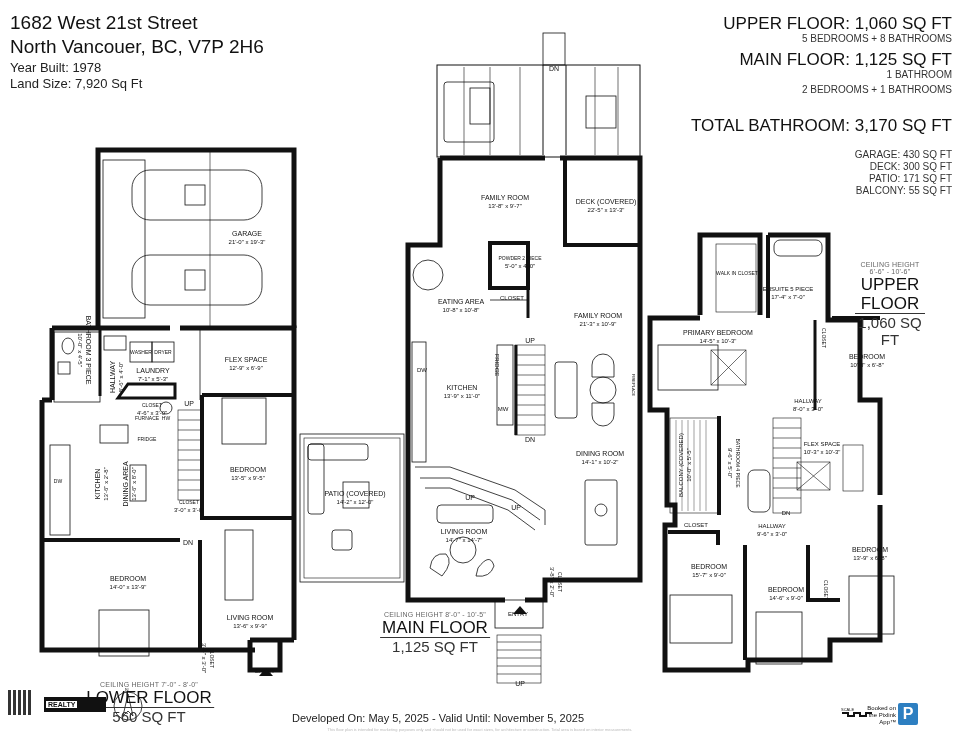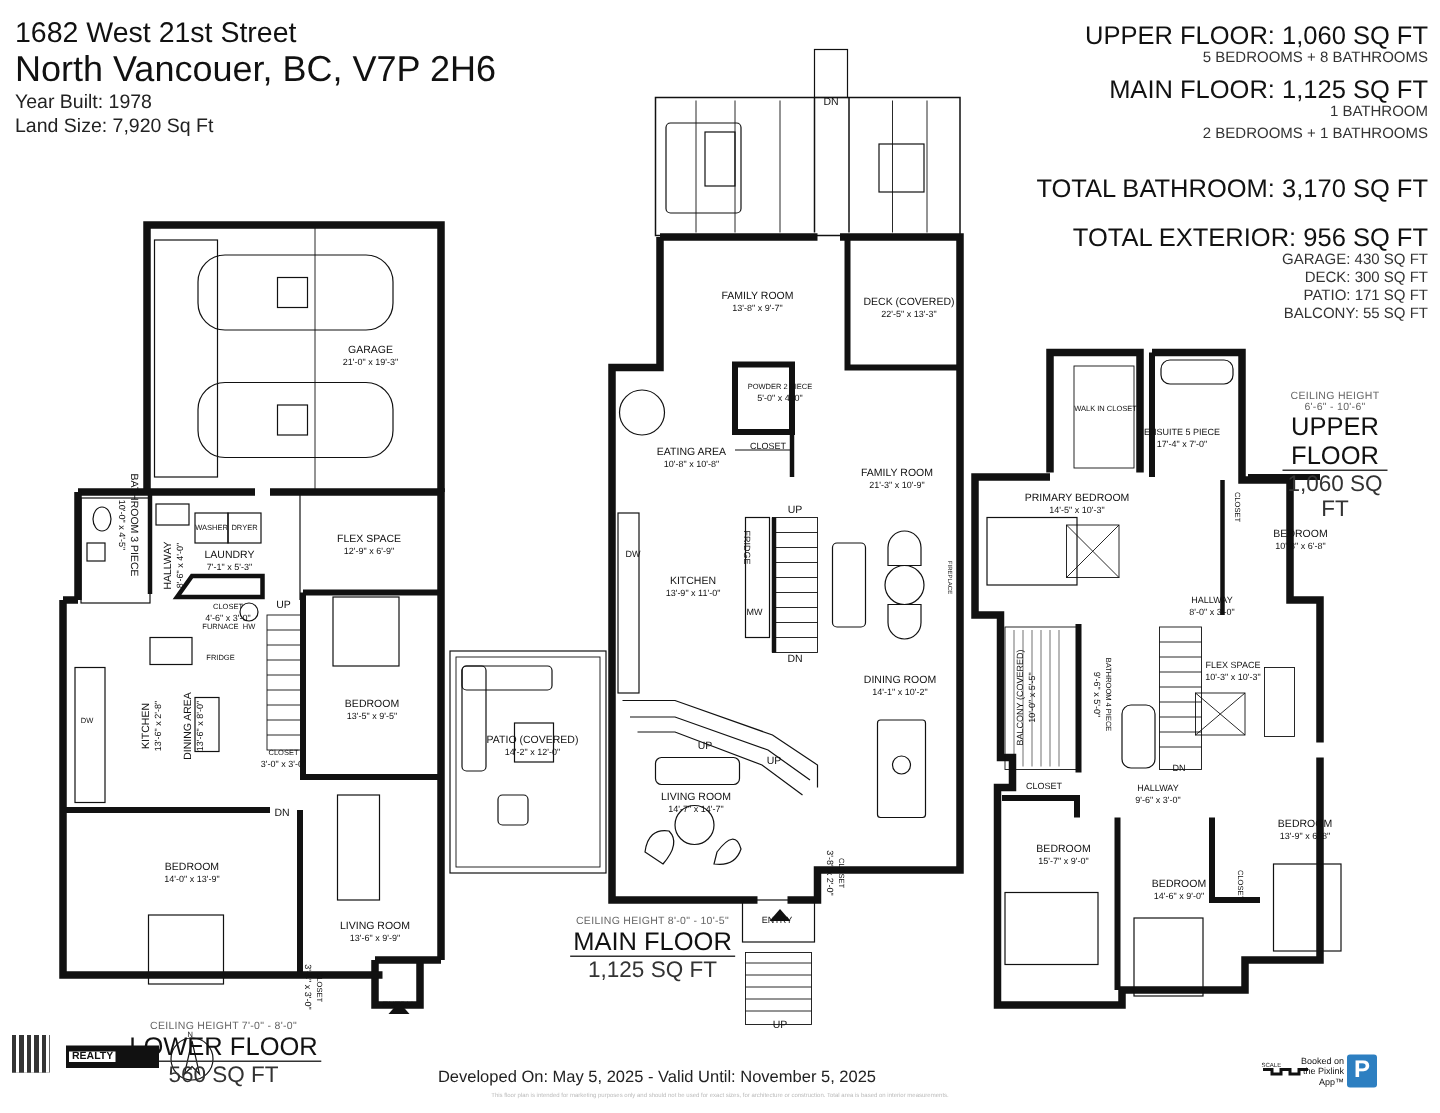--- a/index.html
+++ b/index.html
@@ -1,19 +1,19 @@
 <!DOCTYPE html>
 <html><head>
 <meta charset="utf-8">
 <style>
   html,body{margin:0;padding:0;background:#fff;}
   body{width:960px;height:742px;position:relative;overflow:hidden;font-family:"Liberation Sans",sans-serif;color:#111;}
   .abs{position:absolute;}
   .addr1{left:10px;top:12px;font-size:19px;line-height:22px;}
-  .addr2{left:10px;top:36px;font-size:24px;line-height:22px;}
+  .addr2{left:10px;top:36px;font-size:19px;line-height:22px;}
   .meta{left:10px;font-size:13px;line-height:15px;color:#222;}
   .sum{right:8px;text-align:right;white-space:nowrap;}
   .sum .big{font-size:17px;line-height:19px;}
   .sum .small{font-size:10px;line-height:12px;color:#333;}
   svg.plan{position:absolute;left:0;top:0;}
   .lbl{position:absolute;text-align:center;font-size:7px;line-height:8px;color:#111;white-space:nowrap;transform:translate(-50%,-50%);}
   .lbl .n{display:block;}
   .lbl .d{display:block;font-size:6px;}
   .vlbl{transform:translate(-50%,-50%) rotate(-90deg);}
   .vlbl90{transform:translate(-50%,-50%) rotate(90deg);}
@@ -46,21 +46,20 @@
   <div class="big"><span>MAIN FLOOR:</span> <span>1,125 SQ FT</span></div>
   <div class="small">1 BATHROOM</div>
 </div>
 <div class="abs sum" style="top:84px">
   <div class="small">2 BEDROOMS + 1 BATHROOMS</div>
 </div>
 <div class="abs sum" style="top:116px">
   <div class="big"><span>TOTAL BATHROOM:</span> <span>3,170 SQ FT</span></div>
 </div>
 <div class="abs sum" style="top:149px">
-  <div class="big"><span>TOTAL EXTERIOR:</span> <span>956 SQ FT</span></div>
   <div class="small">GARAGE: 430 SQ FT</div>
   <div class="small">DECK: 300 SQ FT</div>
   <div class="small">PATIO: 171 SQ FT</div>
   <div class="small">BALCONY: 55 SQ FT</div>
 </div>
 
 <svg class="plan" width="960" height="742">
   <g fill="none" stroke="#111">
 
     <path d="M98 328 V150 H294 V328" stroke-width="5"></path>

